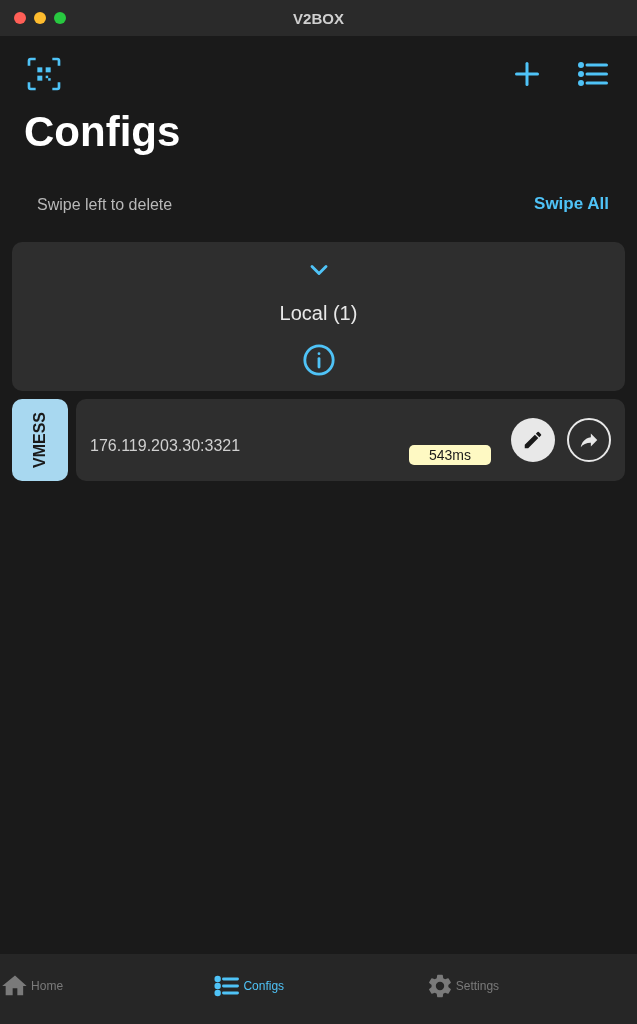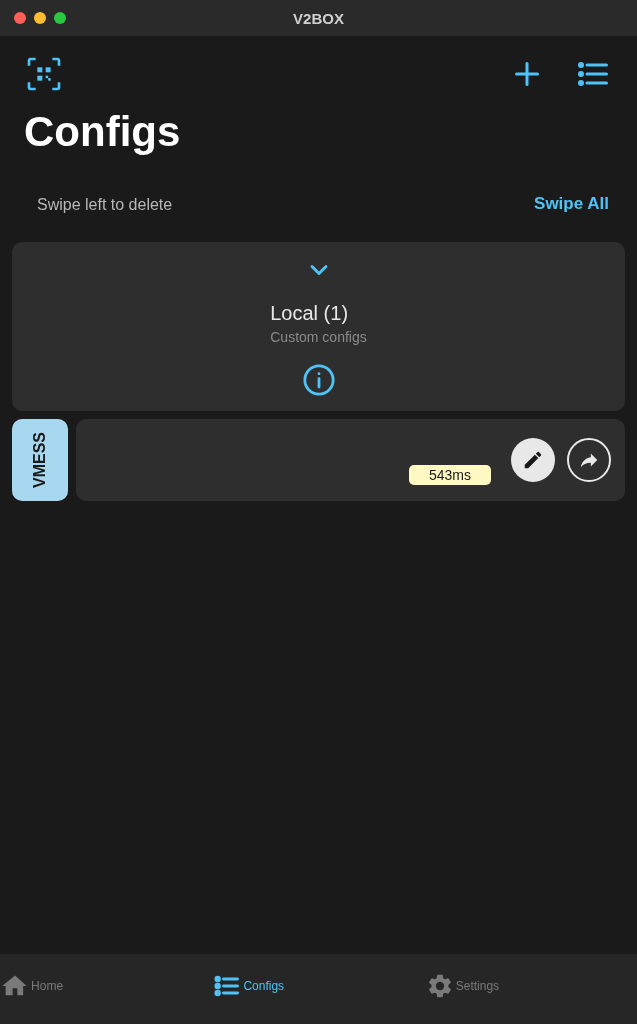--- a/index.html
+++ b/index.html
@@ -278,35 +278,35 @@
 
   <div class="content-area">
     <div class="group-header">
       <div class="chevron">
         <svg width="28" height="28" viewBox="0 0 24 24" fill="none" stroke="currentColor" stroke-width="2.5" stroke-linecap="round" stroke-linejoin="round">
           <polyline points="6 9 12 15 18 9"></polyline>
         </svg>
       </div>
       <div class="group-text">
         <div class="group-name">Local (1)</div>
-        <div class="group-sub">Custom configs</div>
       </div>
       <div class="info-icon">
         <svg width="34" height="34" viewBox="0 0 24 24" fill="none" stroke="currentColor" stroke-width="2">
           <circle cx="12" cy="12" r="10"></circle>
           <line x1="12" y1="11" x2="12" y2="17" stroke-linecap="round"></line>
           <circle cx="12" cy="7.5" r="1" fill="currentColor" stroke="none"></circle>
         </svg>
       </div>
     </div>
 
     <div class="config-row">
       <div class="protocol-tag">VMESS</div>
       <div class="config-card">
         <div class="config-info">
+          <div class="config-addr">176.119.203.30:3321</div>
         </div>
         <div class="ping-badge">543ms</div>
         <div class="action-circles">
           <div class="circle-btn circle-edit">
             <svg width="22" height="22" viewBox="0 0 24 24" fill="currentColor">
               <path d="M3 17.25V21h3.75L17.81 9.94l-3.75-3.75L3 17.25zM20.71 7.04a1 1 0 0 0 0-1.41l-2.34-2.34a1 1 0 0 0-1.41 0l-1.83 1.83 3.75 3.75 1.83-1.83z"></path>
             </svg>
           </div>
           <div class="circle-btn circle-share">
             <svg width="22" height="22" viewBox="0 0 24 24" fill="currentColor">

